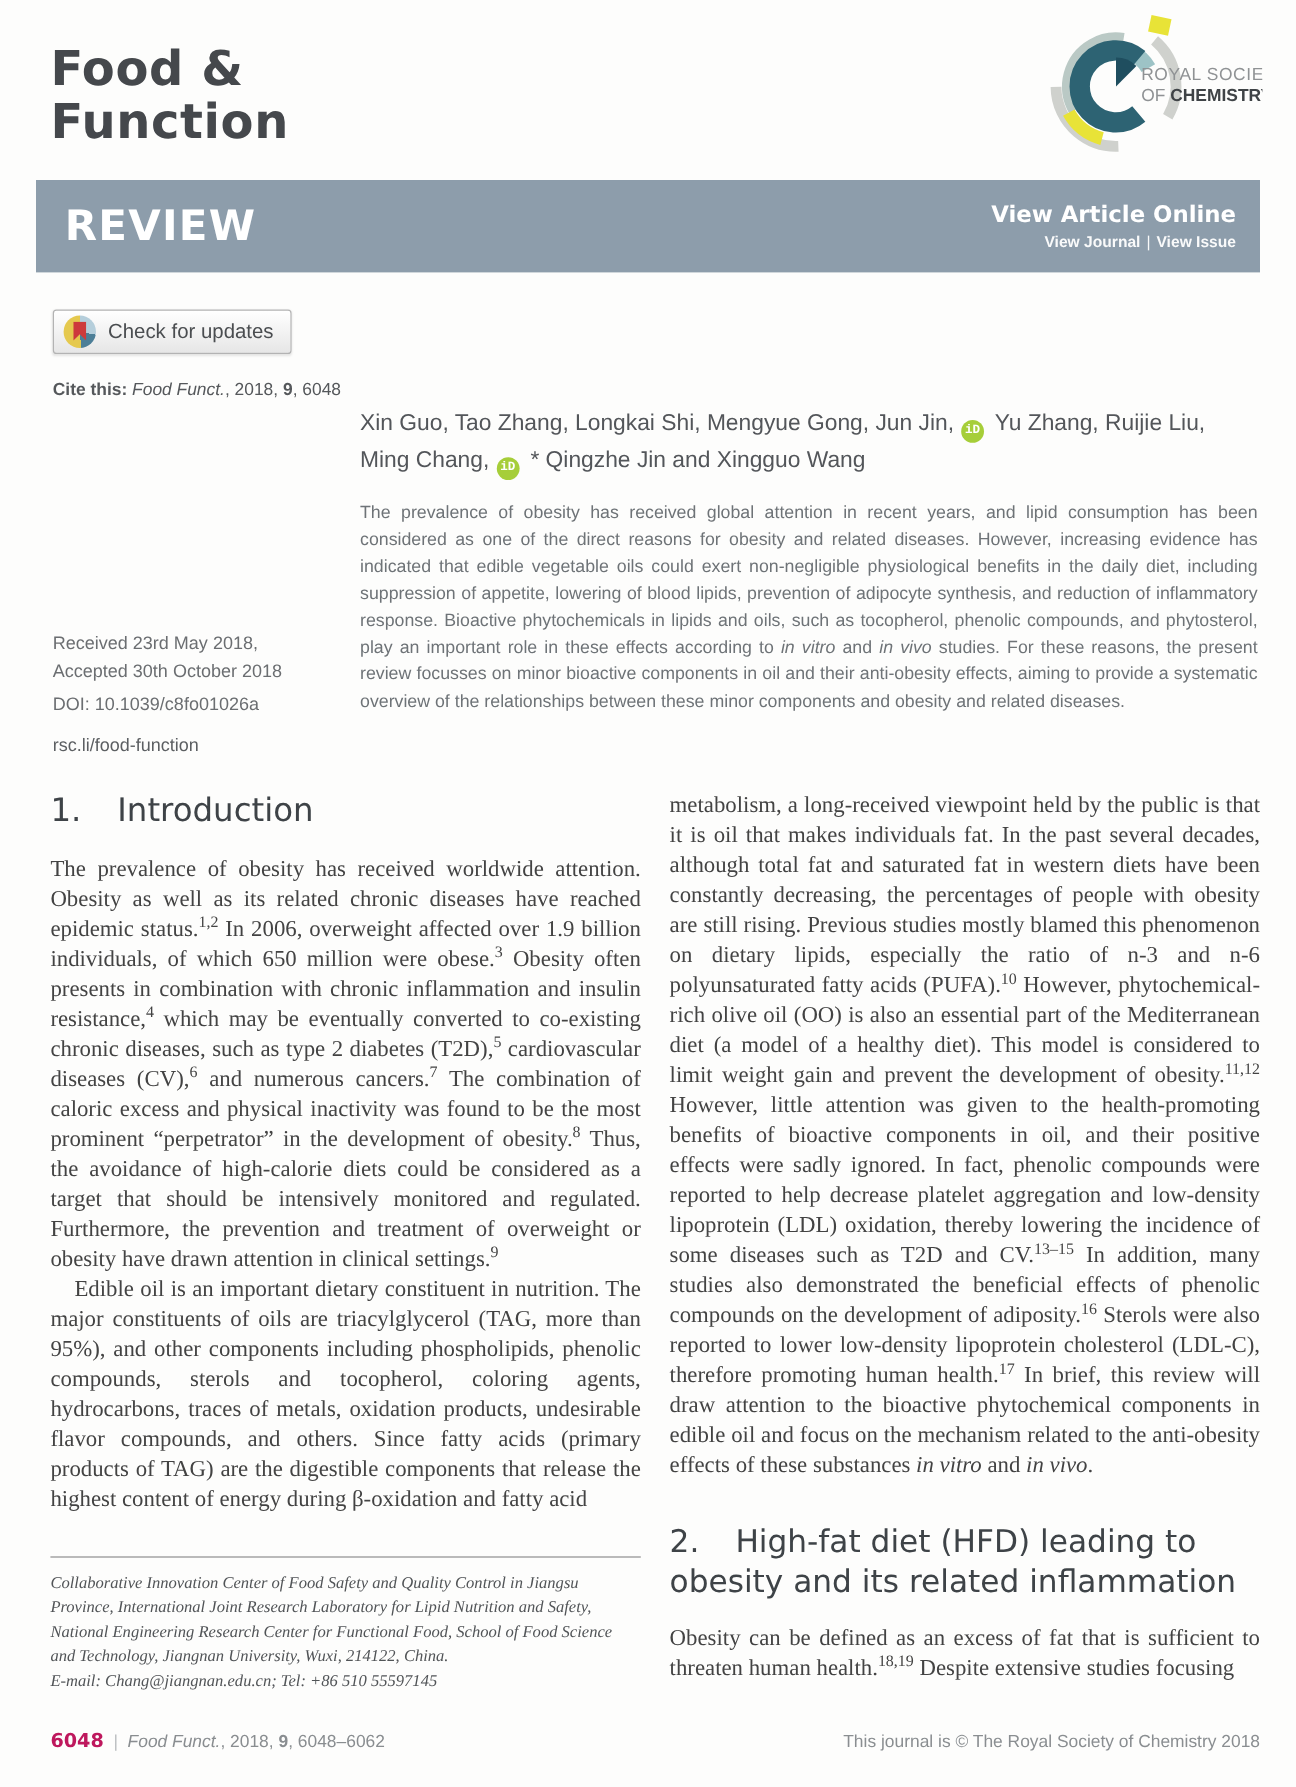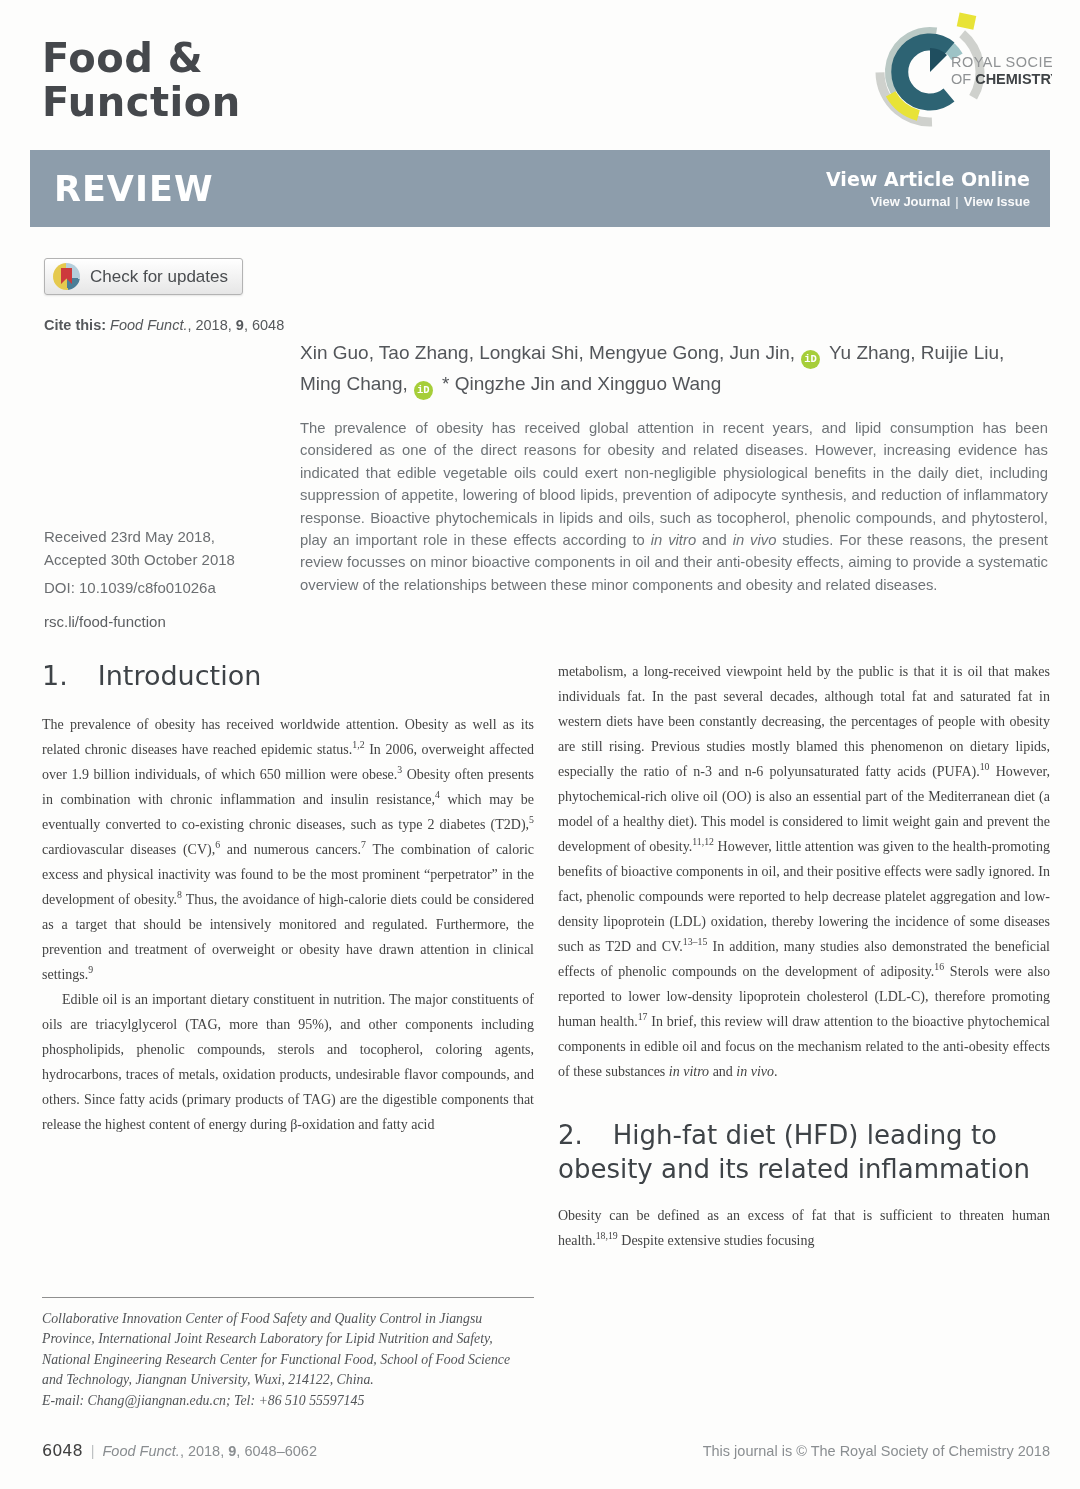--- a/index.html
+++ b/index.html
@@ -46,37 +46,37 @@
             color:#6e7377;text-align:justify;}
 
   
   .bodycols{position:absolute;left:42px;top:659px;width:1008px;height:752px;display:flex;gap:24px;}
   .col{flex:1;min-width:0;}
   .col-left{display:flex;flex-direction:column;}
   h2.sec{font-family:"DejaVu Sans",sans-serif;font-weight:400;font-size:27px;line-height:34px;
          color:#3e4347;margin:0 0 19px 0;}
   h2.sec .num{margin-right:30px;}
   h2.sec.second{margin:34px 0 17px 0;font-size:26px;}
-  .para{font-family:"Liberation Serif",serif;font-size:14px;line-height:25px;color:#434343;
+  .para{font-family:"Liberation Serif",serif;font-size:19px;line-height:25px;color:#434343;
         text-align:justify;margin:0;hyphens:auto;}
   .para.indent{text-indent:20px;}
   .para sup{font-size:70%;line-height:0;}
   .it{font-style:italic;}
   .bd{font-weight:bold;}
 
   .fnote{margin-top:auto;border-top:1px solid #8f8f8f;padding-top:11px;
          font-family:"Liberation Serif",serif;font-style:italic;font-size:13.8px;
          line-height:20.5px;color:#515457;}
   .fnote p{margin:0;}
 
   
   .footer{position:absolute;left:42px;top:1441px;width:1008px;display:flex;
           justify-content:space-between;align-items:baseline;}
   .fleft{font-size:14.5px;color:#898d90;}
-  .fleft .pagenum{font-family:"DejaVu Sans",sans-serif;font-weight:normal;font-size:16px;color:#404040;}
+  .fleft .pagenum{font-family:"DejaVu Sans",sans-serif;font-weight:bold;font-size:16px;color:#be185d;}
   .fleft .sep{color:#bcbfc1;margin:0 8px;}
   .fright{font-size:14.5px;color:#8a8e91;}
 </style>
 </head>
 <body>
 
 <div class="page">
 
   <div class="logo">
     <div>Food &amp;</div>

